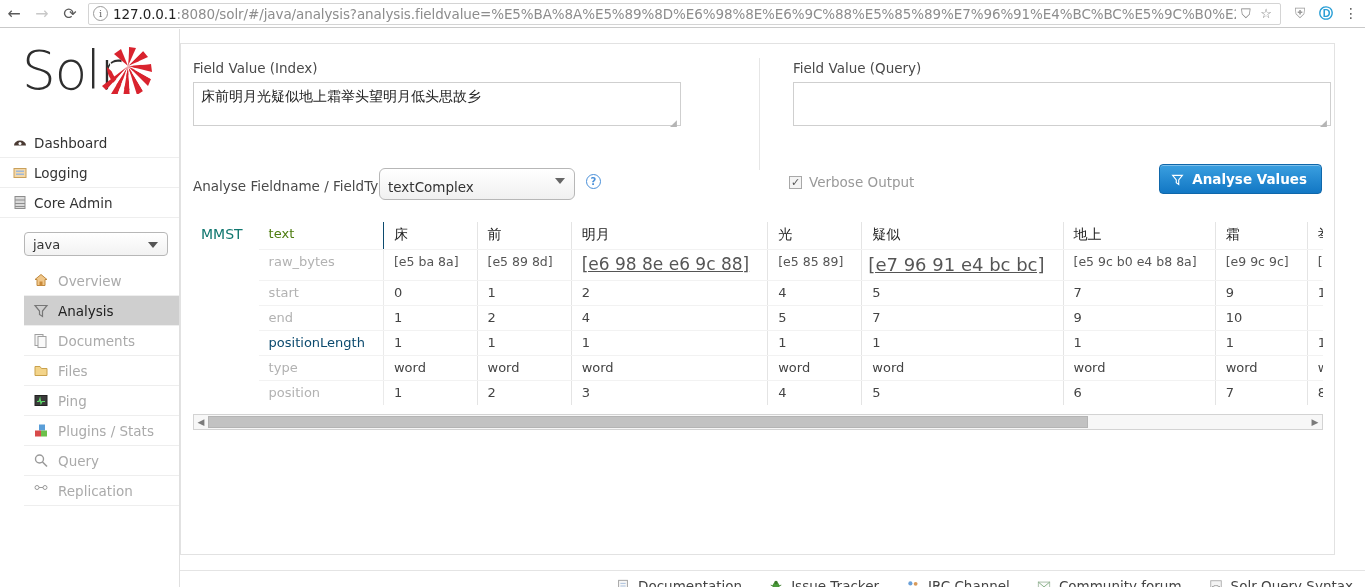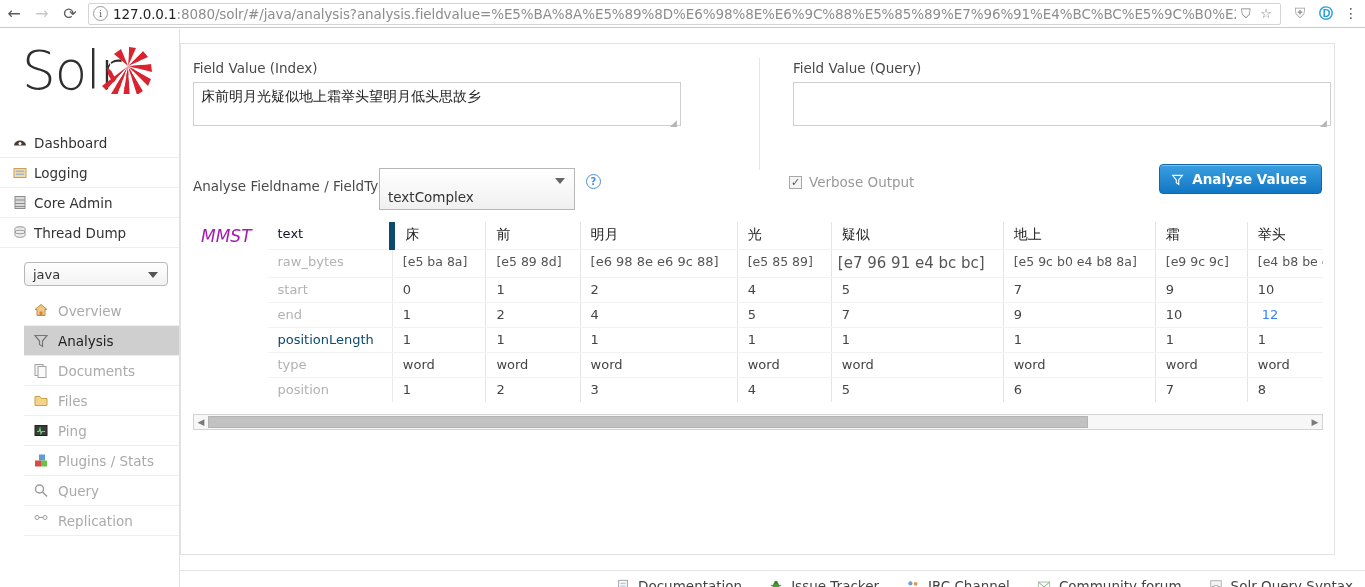--- a/index.html
+++ b/index.html
@@ -169,24 +169,24 @@
   }
 
   .ctrl-row { position: relative; height: 56px; }
   .analyse-label {
     position: absolute; left: 12px; top: 22px;
     font-size: 13.5px; color: #4a4a4a;
   }
   .ft-select {
     position: absolute; left: 198px; top: 12px;
     width: 196px; height: 32px;
-    border: 1px solid #b7b7b7; border-radius: 0;
+    border: 1px solid #b7b7b7; border-radius: 6px;
     background: linear-gradient(#ffffff, #f0f0f0);
     font-size: 13.5px; color: #333;
-    padding: 20px 8px;
+    padding: 10px 8px;
   }
   .ft-select .caret {
     position: absolute; right: 9px; top: 9px;
     width: 0; height: 0;
     border-left: 5px solid transparent;
     border-right: 5px solid transparent;
     border-top: 6px solid #666;
   }
   .help-ico {
     position: absolute; left: 405px; top: 18px;
@@ -363,30 +363,20 @@
         <span class="ico">
           <svg width="16" height="16" viewBox="0 0 16 16">
               <rect x="3" y="2" width="10" height="12" fill="#d9d9d9" stroke="#8d8d8d"></rect>
               <line x1="3" y1="5.5" x2="13" y2="5.5" stroke="#8d8d8d"></line>
               <line x1="3" y1="9" x2="13" y2="9" stroke="#8d8d8d"></line>
               <line x1="3" y1="12" x2="13" y2="12" stroke="#8d8d8d"></line>
             </svg>
         </span>
         <span>Core Admin</span>
       </div>
-      <div class="nav-item">
-        <span class="ico">
-          <svg width="16" height="16" viewBox="0 0 16 16">
-              <ellipse cx="8" cy="4" rx="5" ry="1.8" fill="#e4e4e4" stroke="#9a9a9a"></ellipse>
-              <path d="M3 4 v7 a5 1.8 0 0 0 10 0 V4" fill="#eee" stroke="#9a9a9a"></path>
-              <ellipse cx="8" cy="7.5" rx="5" ry="1.8" fill="none" stroke="#9a9a9a"></ellipse>
-            </svg>
-        </span>
-        <span>Thread Dump</span>
-      </div>
     </div>
 
     <div class="core-select">
       <span>java</span>
       <span class="caret"></span>
     </div>
 
     <div class="nav-sub">
       <div class="nav-item dim">
         <span class="ico">
@@ -503,39 +493,39 @@
           </span>
           <span>Analyse Values</span>
         </div>
       </div>
 
       <div class="results">
         <div class="res-scroll">
           <table class="res-table">
             <tbody>
               <tr>
-                <td class="analyzer-cell" rowspan="7" style="color:#a21caf;font-size:17px;padding:4px 16px 0 8px;vertical-align:top;border-bottom:none;font-style:italic;">MMST</td>
-                <td class="lbl" style="color:#0f172a;padding-right:31px;padding-left:10px;border-right:6px solid #0c4a6e;">text</td>
+                <td class="analyzer-cell" rowspan="7" style="color:#0f766e;font-size:14px;padding:4px 16px 0 8px;vertical-align:top;border-bottom:none;">MMST</td>
+                <td class="lbl" style="color:#4d7c0f;padding-right:31px;padding-left:10px;border-right:1px solid #0c4a6e;">text</td>
                 <td class="tok-text" style="font-size:14px;color:#222;border-left:1px solid #e4e4e4;padding-left:10px;padding-right:18px;">床</td>
                 <td class="tok-text" style="font-size:14px;color:#222;border-left:1px solid #e4e4e4;padding-left:10px;padding-right:18px;">前</td>
                 <td class="tok-text" style="font-size:14px;color:#222;border-left:1px solid #e4e4e4;padding-left:10px;padding-right:18px;">明月</td>
                 <td class="tok-text" style="font-size:14px;color:#222;border-left:1px solid #e4e4e4;padding-left:10px;padding-right:18px;">光</td>
                 <td class="tok-text" style="font-size:14px;color:#222;border-left:1px solid #e4e4e4;padding-left:10px;padding-right:18px;">疑似</td>
                 <td class="tok-text" style="font-size:14px;color:#222;border-left:1px solid #e4e4e4;padding-left:10px;padding-right:18px;">地上</td>
                 <td class="tok-text" style="font-size:14px;color:#222;border-left:1px solid #e4e4e4;padding-left:10px;padding-right:18px;">霜</td>
                 <td class="tok-text" style="font-size:14px;color:#222;border-left:1px solid #e4e4e4;padding-left:10px;padding-right:18px;">举头</td>
 
               </tr>
               <tr>
                 <td class="lbl" style="color:#b2b2b2;padding-right:18px;padding-left:10px;border-right:1px solid #eaeaea;">raw_bytes</td>
                 <td style="font-size:12.5px;color:#555;border-left:1px solid #e4e4e4;padding-left:10px;padding-right:18px;">[e5 ba 8a]</td>
                 <td style="font-size:12.5px;color:#555;border-left:1px solid #e4e4e4;padding-left:10px;padding-right:18px;">[e5 89 8d]</td>
-                <td style="font-size:13px;color:#555;border-left:1px solid #e4e4e4;padding-left:10px;padding-right:18px;">[e6 98 8e e6 9c 88]</td>
+                <td style="font-size:17px;color:#555;border-left:1px solid #e4e4e4;padding-left:10px;padding-right:18px;text-decoration:underline;">[e6 98 8e e6 9c 88]</td>
                 <td style="font-size:12.5px;color:#555;border-left:1px solid #e4e4e4;padding-left:10px;padding-right:18px;">[e5 85 89]</td>
-                <td style="font-size:15px;color:#555;border-left:1px solid #e4e4e4;padding-right:18px;">[e7 96 91 e4 bc bc]</td>
+                <td style="font-size:18px;color:#555;border-left:1px solid #e4e4e4;padding-right:18px;text-decoration:underline;">[e7 96 91 e4 bc bc]</td>
                 <td style="font-size:12.5px;color:#555;border-left:1px solid #e4e4e4;padding-left:10px;padding-right:18px;">[e5 9c b0 e4 b8 8a]</td>
                 <td style="font-size:12.5px;color:#555;border-left:1px solid #e4e4e4;padding-left:10px;padding-right:18px;">[e9 9c 9c]</td>
                 <td style="font-size:12.5px;color:#555;border-left:1px solid #e4e4e4;padding-left:10px;padding-right:18px;">[e4 b8 be e5 a4 b4]</td>
 
               </tr>
               <tr>
                 <td class="lbl" style="color:#b2b2b2;padding-right:18px;padding-left:10px;border-right:1px solid #eaeaea;">start</td>
                 <td style="color:#444;border-left:1px solid #e4e4e4;padding-left:10px;">0</td>
                 <td style="color:#444;border-left:1px solid #e4e4e4;padding-left:10px;">1</td>
                 <td style="color:#444;border-left:1px solid #e4e4e4;padding-left:10px;">2</td>

